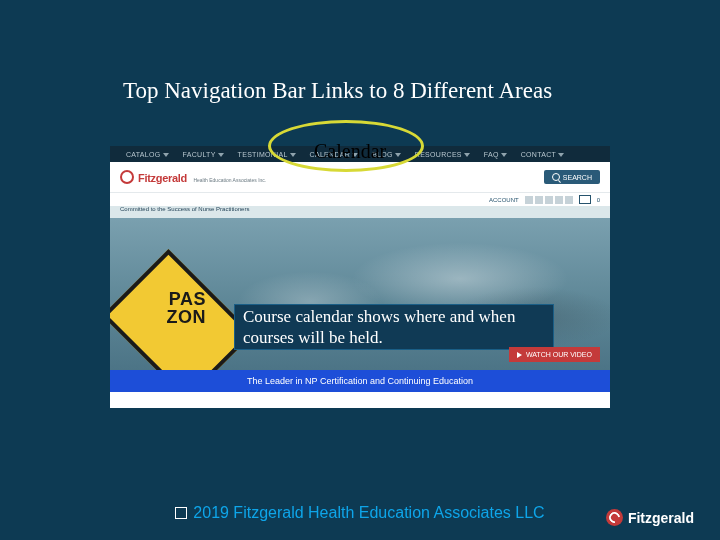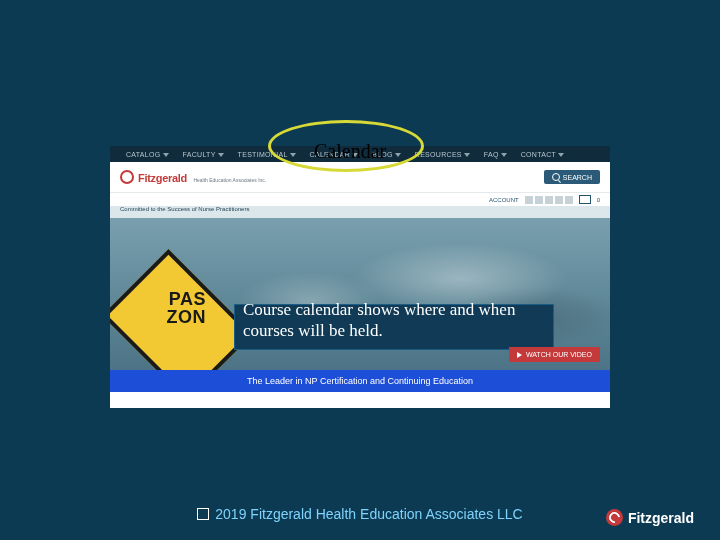--- a/index.html
+++ b/index.html
@@ -31,35 +31,36 @@
   .cart::after{content:"";position:absolute;right:-4px;top:-3px;width:7px;height:7px;border:1px solid #26536d;border-radius:50%;border-left:none;border-bottom:none;display:none}
   .cartn{font-size:6px;color:#26536d}
   .tagline{position:absolute;left:10px;top:60px;font-size:6px;color:#27465a}
   .hero{position:absolute;left:0;top:72px;right:0;height:152px;background:linear-gradient(#6a93a4,#6a93a4);overflow:hidden}
   .clouds{position:absolute;inset:0;background:radial-gradient(ellipse 180px 60px at 70% 40%,rgba(255,255,255,0.35),transparent 60%),radial-gradient(ellipse 120px 50px at 40% 55%,rgba(255,255,255,0.25),transparent 60%),radial-gradient(ellipse 140px 50px at 85% 65%,rgba(60,80,90,0.35),transparent 60%),linear-gradient(#7aa0af 0%,#5c8595 60%,#4c7486 100%)}
   .sign{position:absolute;left:8px;top:40px;width:104px;height:80px}
   .sign-body{position:absolute;left:0;top:0;width:120px;height:94px;transform:rotate(45deg);background:#f2c933;border:4px solid #1a1a1a;box-sizing:border-box;transform-origin:30% 60%}
   .sign-text{position:absolute;left:-8px;top:32px;width:96px;text-align:right;font-weight:700;color:#1a1a1a;font-size:18px;line-height:18px;letter-spacing:0.5px;font-family:Arial,sans-serif}
   .watch{position:absolute;right:10px;bottom:8px;background:#c43a3a;color:#fff;font-size:7px;padding:4px 8px;display:flex;align-items:center;gap:4px}
   .play{width:0;height:0;border-left:5px solid #fff;border-top:3px solid transparent;border-bottom:3px solid transparent}
-  .blurb{position:absolute;left:124px;top:86px;width:320px;height:46px;background:#103a55;border:1.5px solid #1a5e86;color:#fff;font-family:"Times New Roman",serif;font-size:17px;line-height:21px;padding:8px 8px;box-sizing:border-box;display:flex;align-items:flex-end}
+  .blurb{position:absolute;left:124px;top:86px;width:320px;height:46px;background:#103a55;border:1.5px solid #1a5e86;color:#fff;font-family:"Times New Roman",serif;font-size:17px;line-height:21px;padding:2px 8px;box-sizing:border-box;display:flex;align-items:center}
   .bluebar{position:absolute;left:0;top:224px;right:0;height:22px;background:#1d4ed8;color:#fff;display:flex;align-items:center;justify-content:center;font-size:9px}
   .thumbs{position:absolute;left:0;top:246px;right:0;height:16px;background:#fff}
-  .copyright{position:absolute;left:0;bottom:18px;width:100%;text-align:center;color:#7dd3fc;font-size:14px;font-family:Verdana,Geneva,sans-serif}
+  .copyright{position:absolute;left:0;bottom:18px;width:100%;text-align:center;color:#0ea5e9;font-size:16px;font-family:Verdana,Geneva,sans-serif}
   .cbox{display:inline-block;width:10px;height:10px;border:1px solid #fff;margin-right:6px;position:relative;top:1px}
   .corner-logo{position:absolute;right:26px;bottom:14px;display:flex;align-items:center;gap:5px}
   .corner-logo .sw{width:17px;height:17px;border-radius:50%;background:#c43a3a;position:relative}
   .corner-logo .sw::after{content:"";position:absolute;left:3px;top:3px;width:7px;height:7px;border:2px solid #fff;border-radius:50%;border-right-color:transparent;transform:rotate(40deg)}
   .corner-logo .t{color:#fff;font-weight:700;font-size:14px}
 </style>
 </head>
 <body>
 
 <div class="slide">
 
+  <div class="subtitle">Top Navigation Bar Links to 8 Different Areas</div>
 
   <div class="ellipse"></div>
   <div class="callout-label">Calendar</div>
 
   <div class="shot">
 
     <div class="shot-top">
       <span><span>CATALOG</span><i class="chev"></i></span>
       <span><span>FACULTY</span><i class="chev"></i></span>
       <span><span>TESTIMONIAL</span><i class="chev"></i></span>

